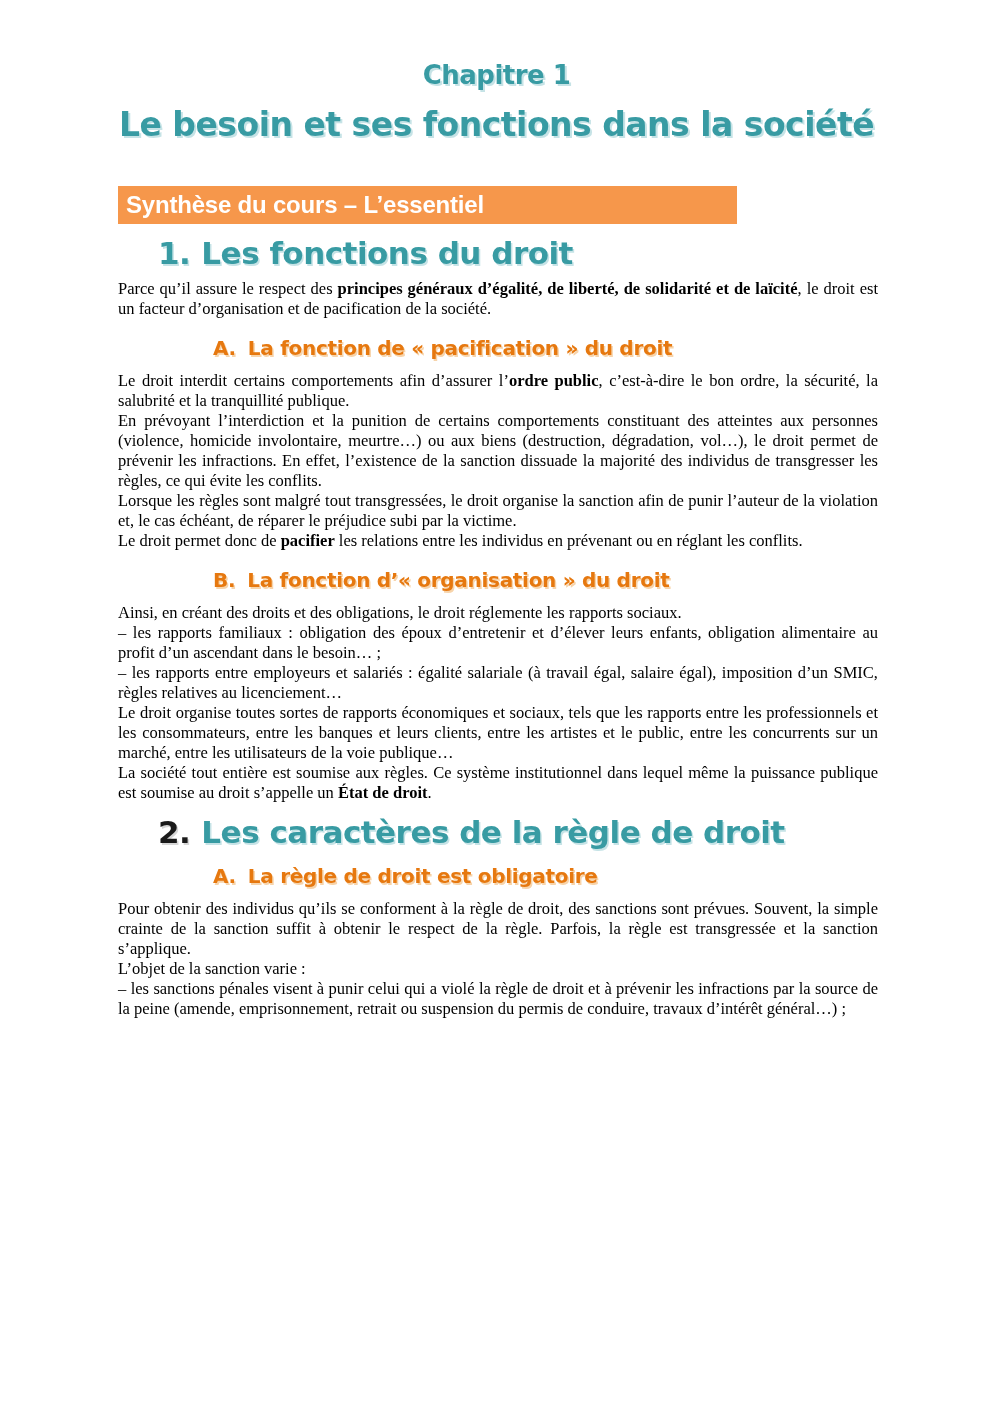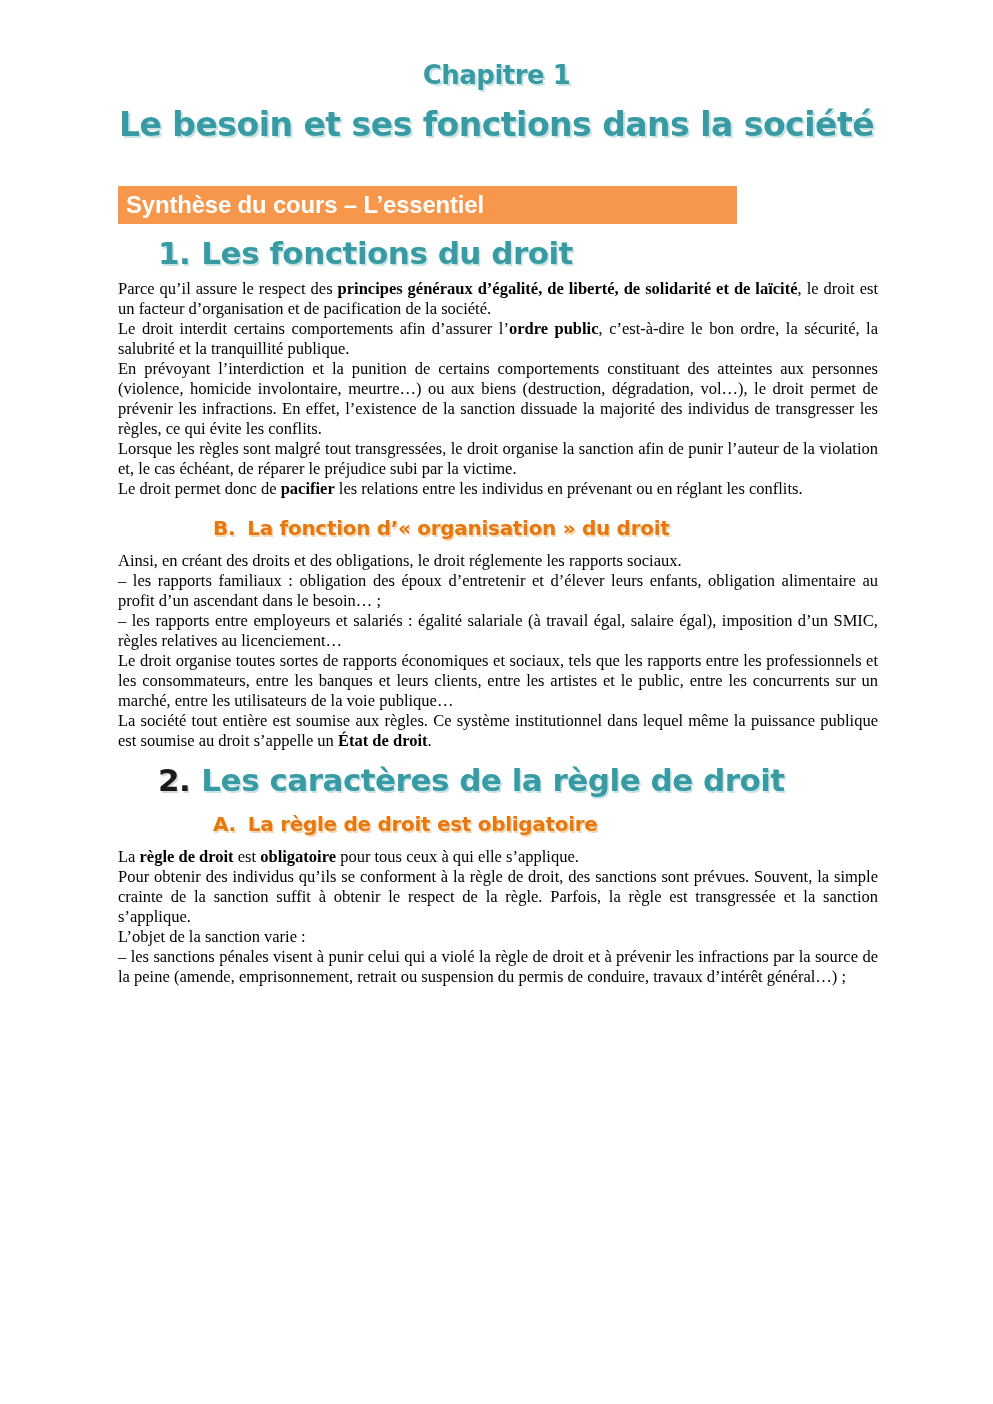--- a/index.html
+++ b/index.html
@@ -91,31 +91,31 @@
 
 <div class="page">
   <div class="title1">Chapitre 1</div>
   <div class="title2">Le besoin et ses fonctions dans la société</div>
   <div class="banner">
     <span>Synthèse du cours – L’essentiel</span>
   </div>
   <div class="content">
       <div class="h-num"><span class="prefix">1.</span><span>Les fonctions du droit</span></div>
       <p class="body-p"><span>Parce qu’il assure le respect des </span><span class="bold">principes généraux d’égalité, de liberté, de solidarité et de laïcité</span><span>, le droit est un facteur d’organisation et de pacification de la société.</span></p>
+      <div class="h-let"><span class="prefix">A.</span><span>La fonction de « pacification » du droit</span></div>
       <p class="body-p"><span>Le droit interdit certains comportements afin d’assurer l’</span><span class="bold">ordre public</span><span>, c’est-à-dire le bon ordre, la sécurité, la salubrité et la tranquillité publique.</span></p>
       <p class="body-p"><span>En prévoyant l’interdiction et la punition de certains comportements constituant des atteintes aux personnes (violence, homicide involontaire, meurtre…) ou aux biens (destruction, dégradation, vol…), le droit permet de prévenir les infractions. En effet, l’existence de la sanction dissuade la majorité des individus de transgresser les règles, ce qui évite les conflits.</span></p>
       <p class="body-p"><span>Lorsque les règles sont malgré tout transgressées, le droit organise la sanction afin de punir l’auteur de la violation et, le cas échéant, de réparer le préjudice subi par la victime.</span></p>
       <p class="body-p"><span>Le droit permet donc de </span><span class="bold">pacifier</span><span> les relations entre les individus en prévenant ou en réglant les conflits.</span></p>
       <div class="h-let"><span class="prefix">B.</span><span>La fonction d’« organisation » du droit</span></div>
       <p class="body-p"><span>Ainsi, en créant des droits et des obligations, le droit réglemente les rapports sociaux.</span></p>
       <p class="body-p"><span>– les rapports familiaux : obligation des époux d’entretenir et d’élever leurs enfants, obligation alimentaire au profit d’un ascendant dans le besoin… ;</span></p>
       <p class="body-p"><span>– les rapports entre employeurs et salariés : égalité salariale (à travail égal, salaire égal), imposition d’un SMIC, règles relatives au licenciement…</span></p>
       <p class="body-p"><span>Le droit organise toutes sortes de rapports économiques et sociaux, tels que les rapports entre les professionnels et les consommateurs, entre les banques et leurs clients, entre les artistes et le public, entre les concurrents sur un marché, entre les utilisateurs de la voie publique…</span></p>
       <p class="body-p"><span>La société tout entière est soumise aux règles. Ce système institutionnel dans lequel même la puissance publique est soumise au droit s’appelle un </span><span class="bold">État de droit</span><span>.</span></p>
       <div class="h-num"><span class="prefix black">2.</span><span>Les caractères de la règle de droit</span></div>
       <div class="h-let"><span class="prefix">A.</span><span>La règle de droit est obligatoire</span></div>
-      <p class="body-p"><span>La </span><span class="bold">règle de droit</span><span> est </span><span class="bold">obligatoire</span><span> pour tous ceux à qui elle s’applique.</span></p>
       <p class="body-p"><span>Pour obtenir des individus qu’ils se conforment à la règle de droit, des sanctions sont prévues. Souvent, la simple crainte de la sanction suffit à obtenir le respect de la règle. Parfois, la règle est transgressée et la sanction s’applique.</span></p>
       <p class="body-p"><span>L’objet de la sanction varie :</span></p>
       <p class="body-p"><span>– les sanctions pénales visent à punir celui qui a violé la règle de droit et à prévenir les infractions par la source de la peine (amende, emprisonnement, retrait ou suspension du permis de conduire, travaux d’intérêt général…) ;</span></p>
     </div>
 
 </div>
 
 </body></html>

